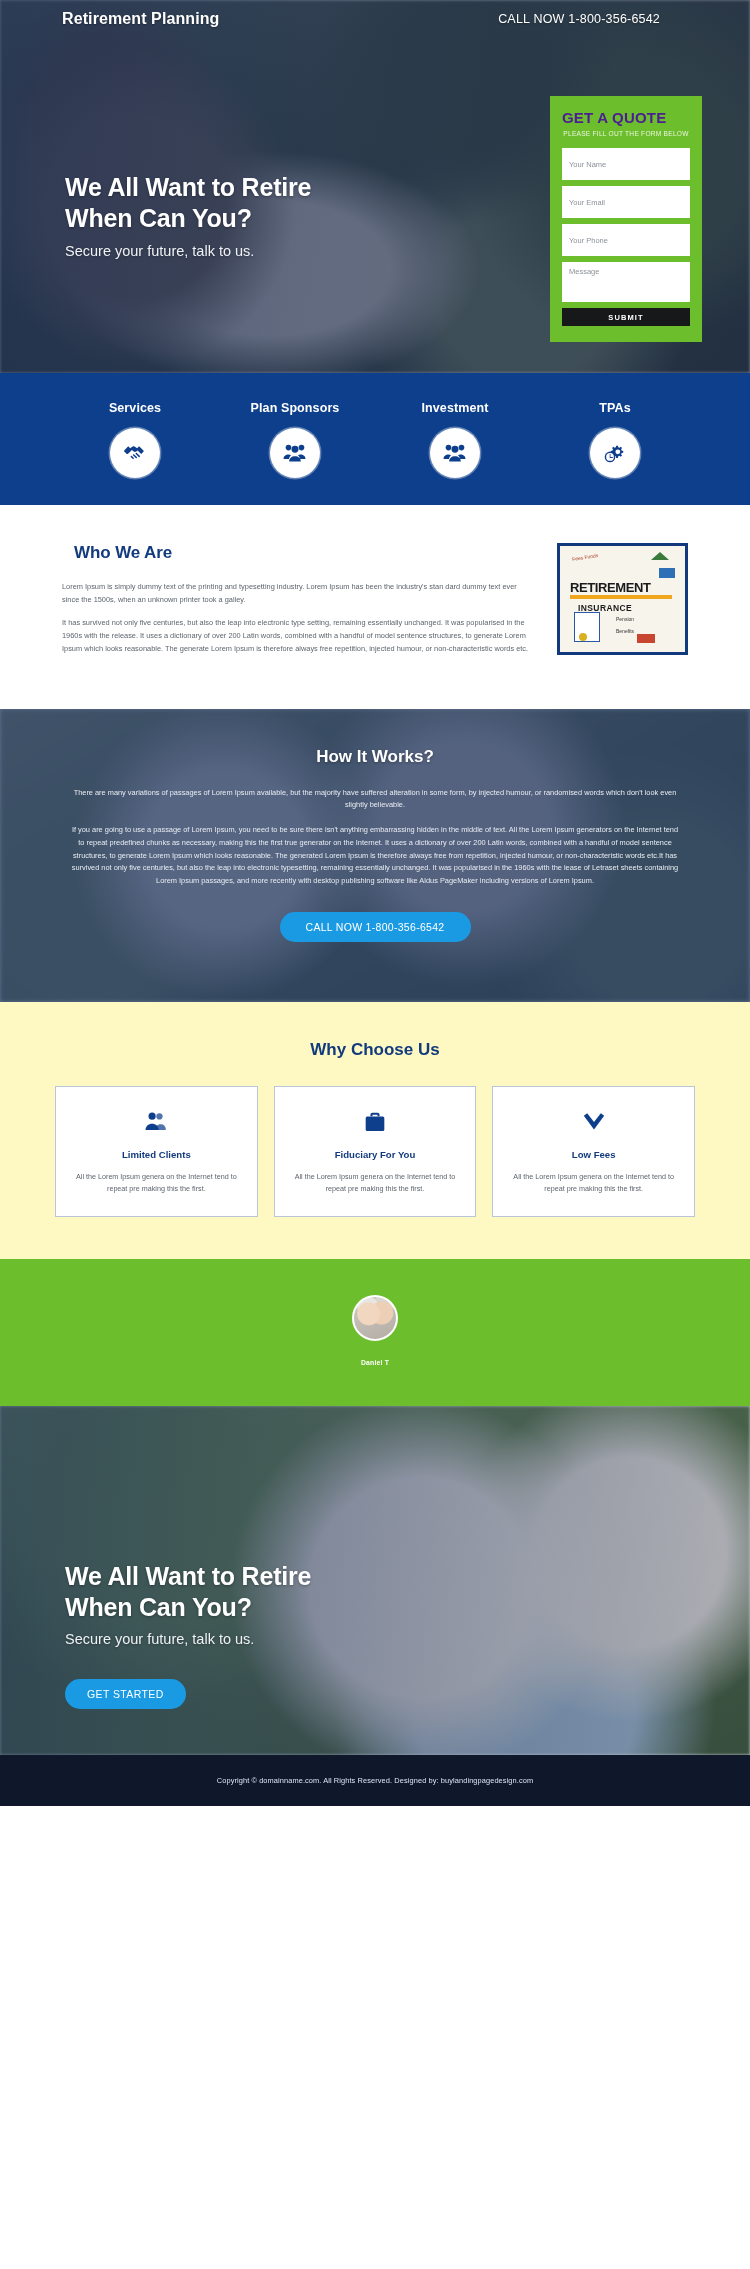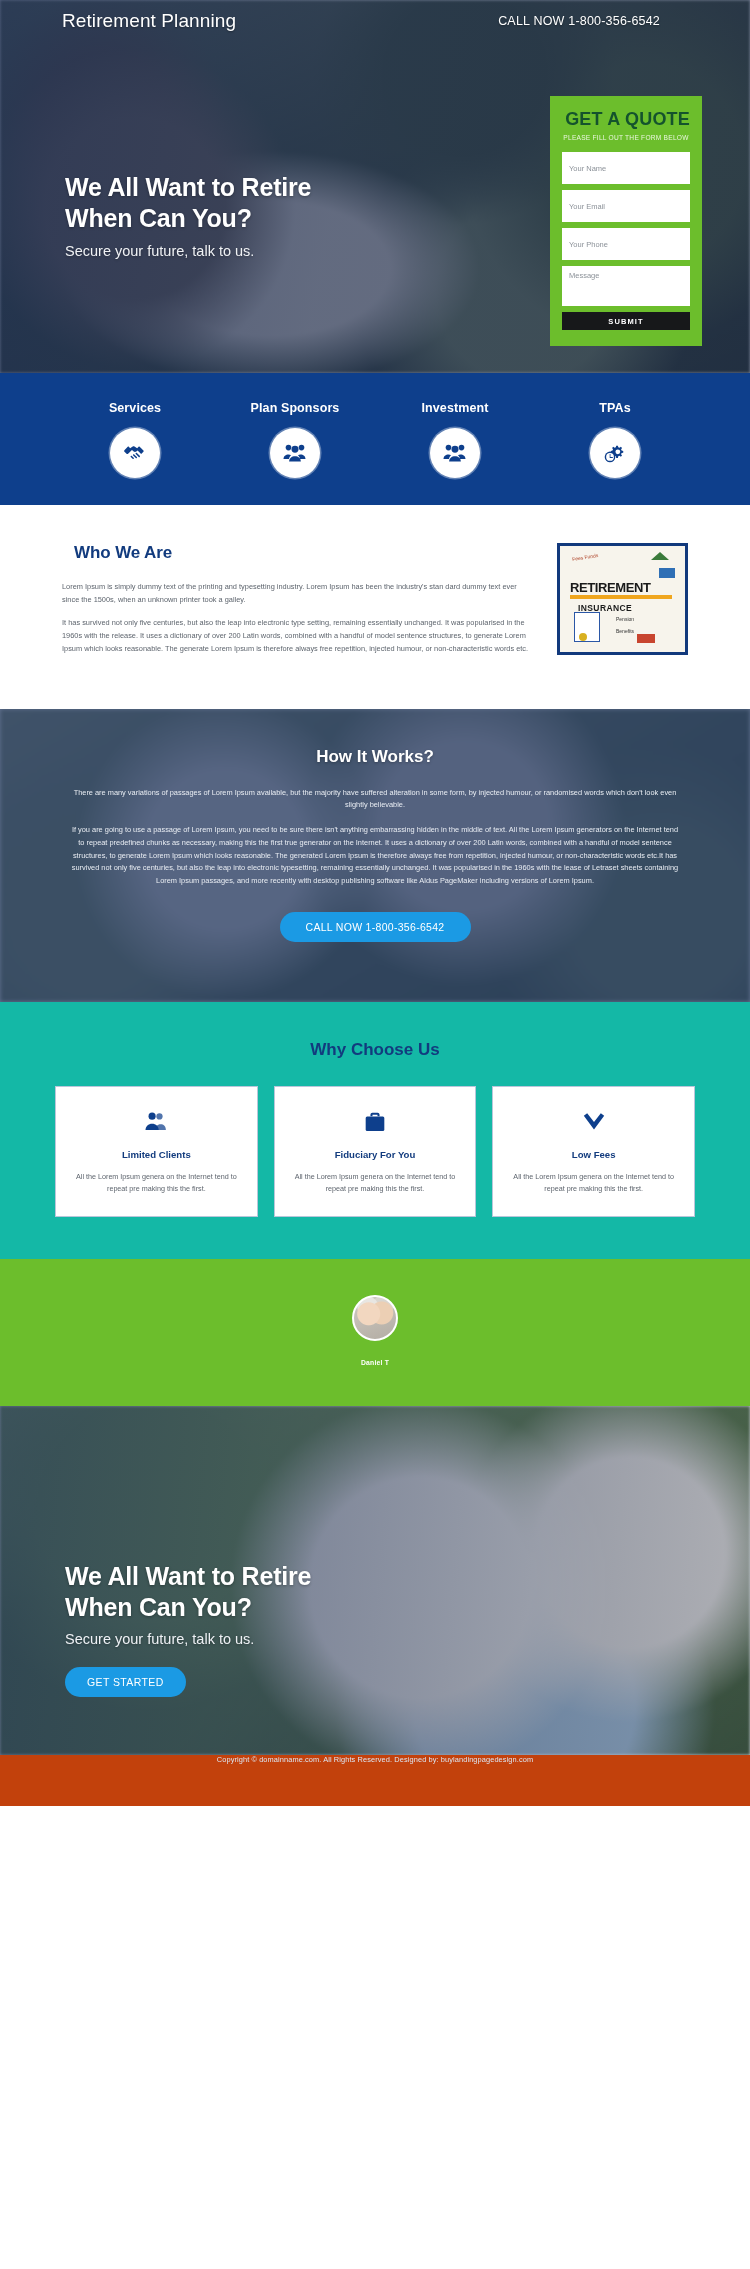--- a/index.html
+++ b/index.html
@@ -34,21 +34,21 @@
     background: linear-gradient(100deg, rgba(26,44,86,.72) 0%, rgba(30,48,88,.60) 45%, rgba(24,40,78,.55) 100%);
   }
   .hero-inner { position: relative; z-index: 3; width: 750px; height: 100%; }
 
   .topbar {
     position: absolute; top: 10px; left: 0; right: 0;
     display: flex; align-items: center; justify-content: space-between;
     padding: 0 62px;
   }
   .brand {
-    color: #fff; font-size: 19px; font-weight: normal; letter-spacing: .1px;
+    color: #fff; font-size: 16px; font-weight: bold; letter-spacing: .1px;
     text-shadow: 0 1px 2px rgba(0,0,0,.35);
   }
   .callnow {
     color: #fff; font-size: 12.5px; letter-spacing: .2px;
     text-shadow: 0 1px 2px rgba(0,0,0,.35);
     margin-right: 28px;
   }
 
   .hero-copy { position: absolute; left: 65px; top: 172px; }
   .hero-h1 {
@@ -60,21 +60,21 @@
     text-shadow: 0 1px 3px rgba(0,0,0,.32);
   }
 
   
   .quote-form {
     position: absolute; right: 48px; top: 96px;
     width: 152px; background: #6cbe2c;
     padding: 13px 12px 16px 12px;
   }
   .qf-title {
-    color: #14532d; text-align: right; font-size: 18px; font-weight: bold;
+    color: #4c1d95; text-align: left; font-size: 15px; font-weight: bold;
     letter-spacing: .2px;
   }
   .qf-sub {
     color: #eaf6de; text-align: center; font-size: 6.6px;
     letter-spacing: .25px; margin-top: 4px; margin-bottom: 11px;
   }
   .qf-field {
     display: block; width: 100%; height: 32px;
     background: #fff; border: none; outline: none;
     font-family: "Liberation Sans", sans-serif;
@@ -165,21 +165,21 @@
   }
   .how-btn {
     display: inline-block; margin-top: 12px;
     background: #1b9ae4; color: #fff; border: none; cursor: pointer;
     font-family: "Liberation Sans", sans-serif;
     font-size: 10.5px; letter-spacing: .3px;
     padding: 9px 26px; border-radius: 20px;
   }
 
   
-  .why { background: #14b8a6; padding: 38px 0 42px 0; }
+  .why { background: #fef9c3; padding: 38px 0 42px 0; }
   .why-h2 {
     text-align: center; color: #123b7e; font-size: 17px; font-weight: bold;
     margin-bottom: 26px;
   }
   .why-grid { display: flex; gap: 16px; width: 640px; margin: 0 auto; }
   .card {
     flex: 1; border: 1px solid #b9c6da; background: #fff;
     padding: 20px 14px 20px 14px; text-align: center;
   }
   .card-icon { height: 30px; margin-bottom: 12px; display: flex; align-items: center; justify-content: center; }
@@ -220,30 +220,30 @@
     filter: blur(1.5px);
   }
   .cta-ov { position: absolute; inset: 0; background: linear-gradient(95deg, rgba(28,48,92,.66) 0%, rgba(30,50,92,.44) 55%, rgba(30,50,92,.24) 100%); }
   .cta-in { position: relative; z-index: 3; padding: 155px 0 0 65px; }
   .cta-h1 {
     color: #fff; font-size: 25px; font-weight: bold; line-height: 1.24;
     letter-spacing: -.2px; text-shadow: 0 1px 3px rgba(0,0,0,.32);
   }
   .cta-sub { color: #eef1f5; font-size: 14.5px; margin-top: 8px; text-shadow: 0 1px 3px rgba(0,0,0,.32); }
   .cta-btn {
-    margin-top: 20px; background: #1b9ae4; color: #fff; border: none; cursor: pointer;
+    margin-top: 32px; background: #1b9ae4; color: #fff; border: none; cursor: pointer;
     font-family: "Liberation Sans", sans-serif;
     font-size: 10.5px; letter-spacing: .4px;
     padding: 9px 22px; border-radius: 20px;
   }
 
   
   .footer {
-    background: #c2410c; height: 51px;
-    display: flex; align-items: flex-start; justify-content: center;
+    background: #0f172a; height: 51px;
+    display: flex; align-items: center; justify-content: center;
   }
   .footer-text { color: #dde6f3; font-size: 7.4px; letter-spacing: .1px; }
 </style>
 </head>
 <body>
 
 <div class="page">
 
   <section class="hero">
     <div class="hero-bg"></div>

